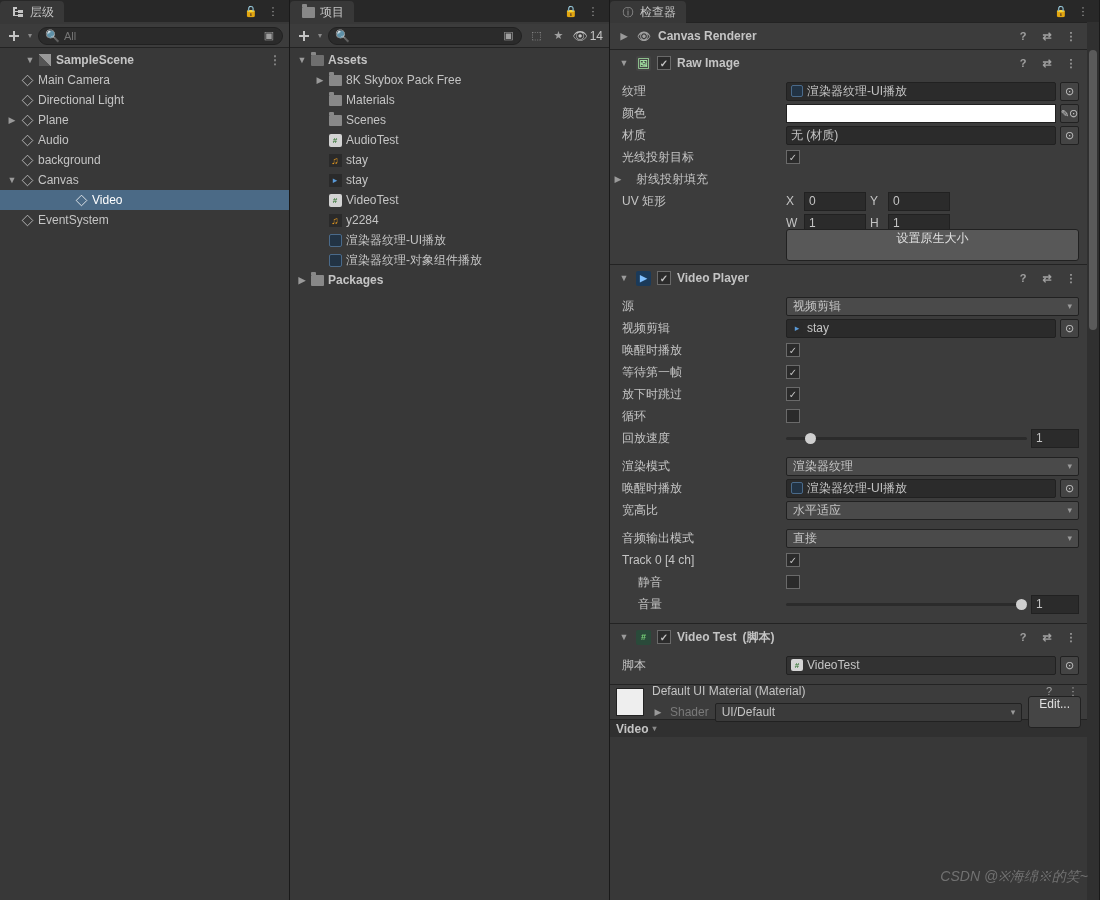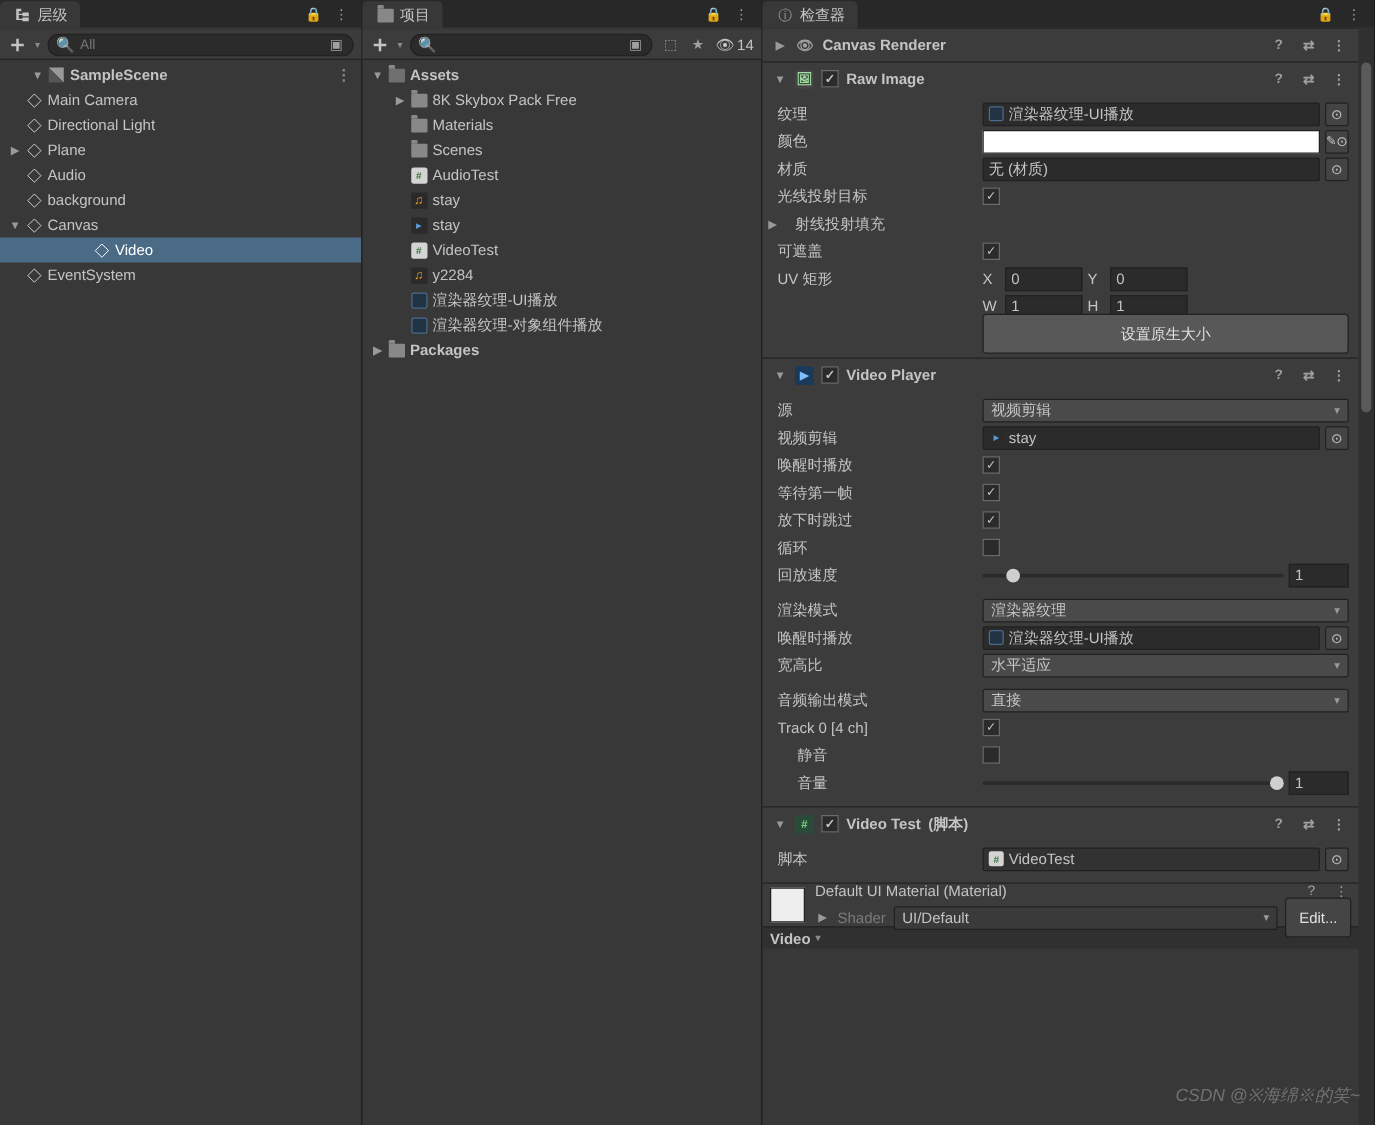--- a/index.html
+++ b/index.html
@@ -58,21 +58,21 @@
 .prop{display:flex;align-items:center;height:22px;gap:8px}
 .prop-label{width:160px;padding-left:4px;color:#c4c4c4}
 .prop-label.sub{padding-left:20px}
 .prop-val{flex:1;display:flex;align-items:center;gap:4px}
 .obj-field{flex:1;height:19px;background:#2b2b2b;border:1px solid #212121;border-radius:2px;display:flex;align-items:center;padding:0 4px;gap:4px;color:#c4c4c4}
 .obj-end{width:19px;height:19px;background:#444;border:1px solid #212121;border-radius:2px;display:flex;align-items:center;justify-content:center;color:#c4c4c4}
 .obj-end:after{content:"⊙";font-size:11px}
 .color-field{flex:1;height:19px;background:#fff;border:1px solid #212121}
 .num-field{width:62px;height:19px;background:#2b2b2b;border:1px solid #212121;color:#c4c4c4;padding:0 4px;font-size:12px;outline:none}
 .axis-lbl{width:14px;color:#c4c4c4}
-.btn{height:32px;background:#585858;border:1px solid #212121;border-radius:3px;color:#e0e0e0;display:flex;align-items:center;justify-content:center;cursor:pointer;padding:0 10px}
+.btn{height:32px;background:#585858;border:1px solid #212121;border-radius:3px;color:#e0e0e0;display:flex;align-items:flex-start;justify-content:center;cursor:pointer;padding:0 10px}
 .btn.full{flex:1}
 .dd{flex:1;height:19px;background:#4a4a4a;border:1px solid #212121;border-radius:2px;display:flex;align-items:center;padding:0 6px;color:#c4c4c4;cursor:pointer}
 .dd:after{content:"▾";margin-left:auto;color:#9a9a9a;font-size:9px}
 .slider{flex:1;height:19px;display:flex;align-items:center}
 .slider-track{flex:1;height:3px;background:#2b2b2b;border-radius:2px;position:relative}
 .slider-thumb{width:11px;height:11px;background:#cfcfcf;border-radius:50%;position:absolute;top:-4px}
 .disabled{color:#7a7a7a}
 .mat-sect{border-top:1px solid #232323;padding:6px;background:#3c3c3c}
 .mat-hdr{display:flex;align-items:center;gap:8px;height:22px}
 .mat-swatch{width:28px;height:28px;background:#eee;border:1px solid #222}
@@ -370,26 +370,20 @@
               <span class="prop-label">光线投射目标</span>
           <div class="prop-val">
                 <span class="chk on"></span>
               </div>
             </div>
         <div class="prop">
               <span class="fold" style="margin-left:-6px">▶</span>
               <span class="prop-label" style="width:148px">射线投射填充</span>
             </div>
         <div class="prop">
-              <span class="prop-label">可遮盖</span>
-          <div class="prop-val">
-                <span class="chk on"></span>
-              </div>
-            </div>
-        <div class="prop">
               <span class="prop-label">UV 矩形</span>
           <div class="prop-val">
             <span class="axis-lbl">X</span>
                 <input class="num-field" value="0" style="">
             <span class="axis-lbl">Y</span>
                 <input class="num-field" value="0" style="">
           </div>
             </div>
         <div class="prop">
               <span class="prop-label"></span>

